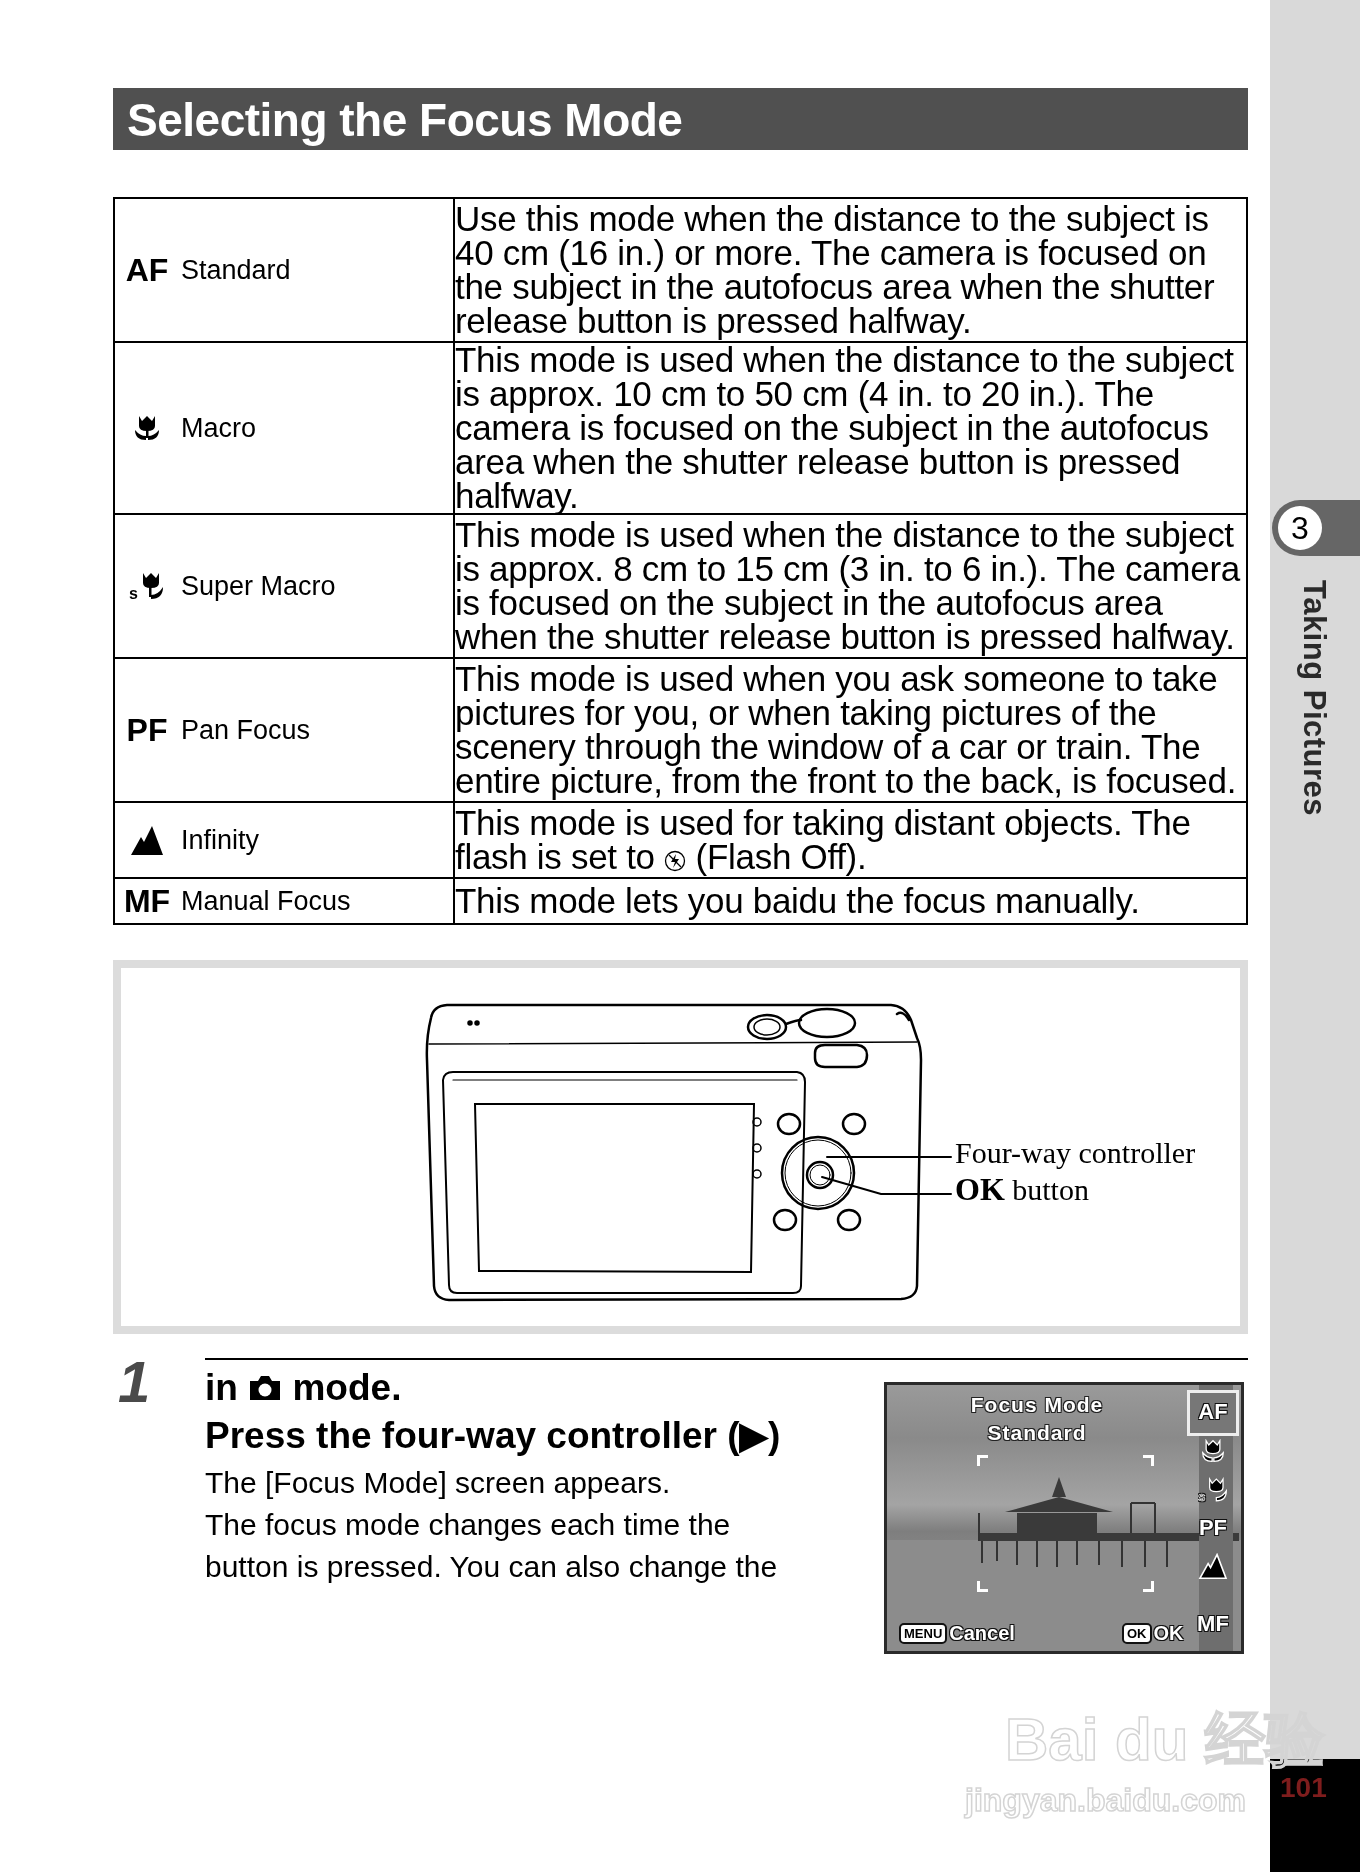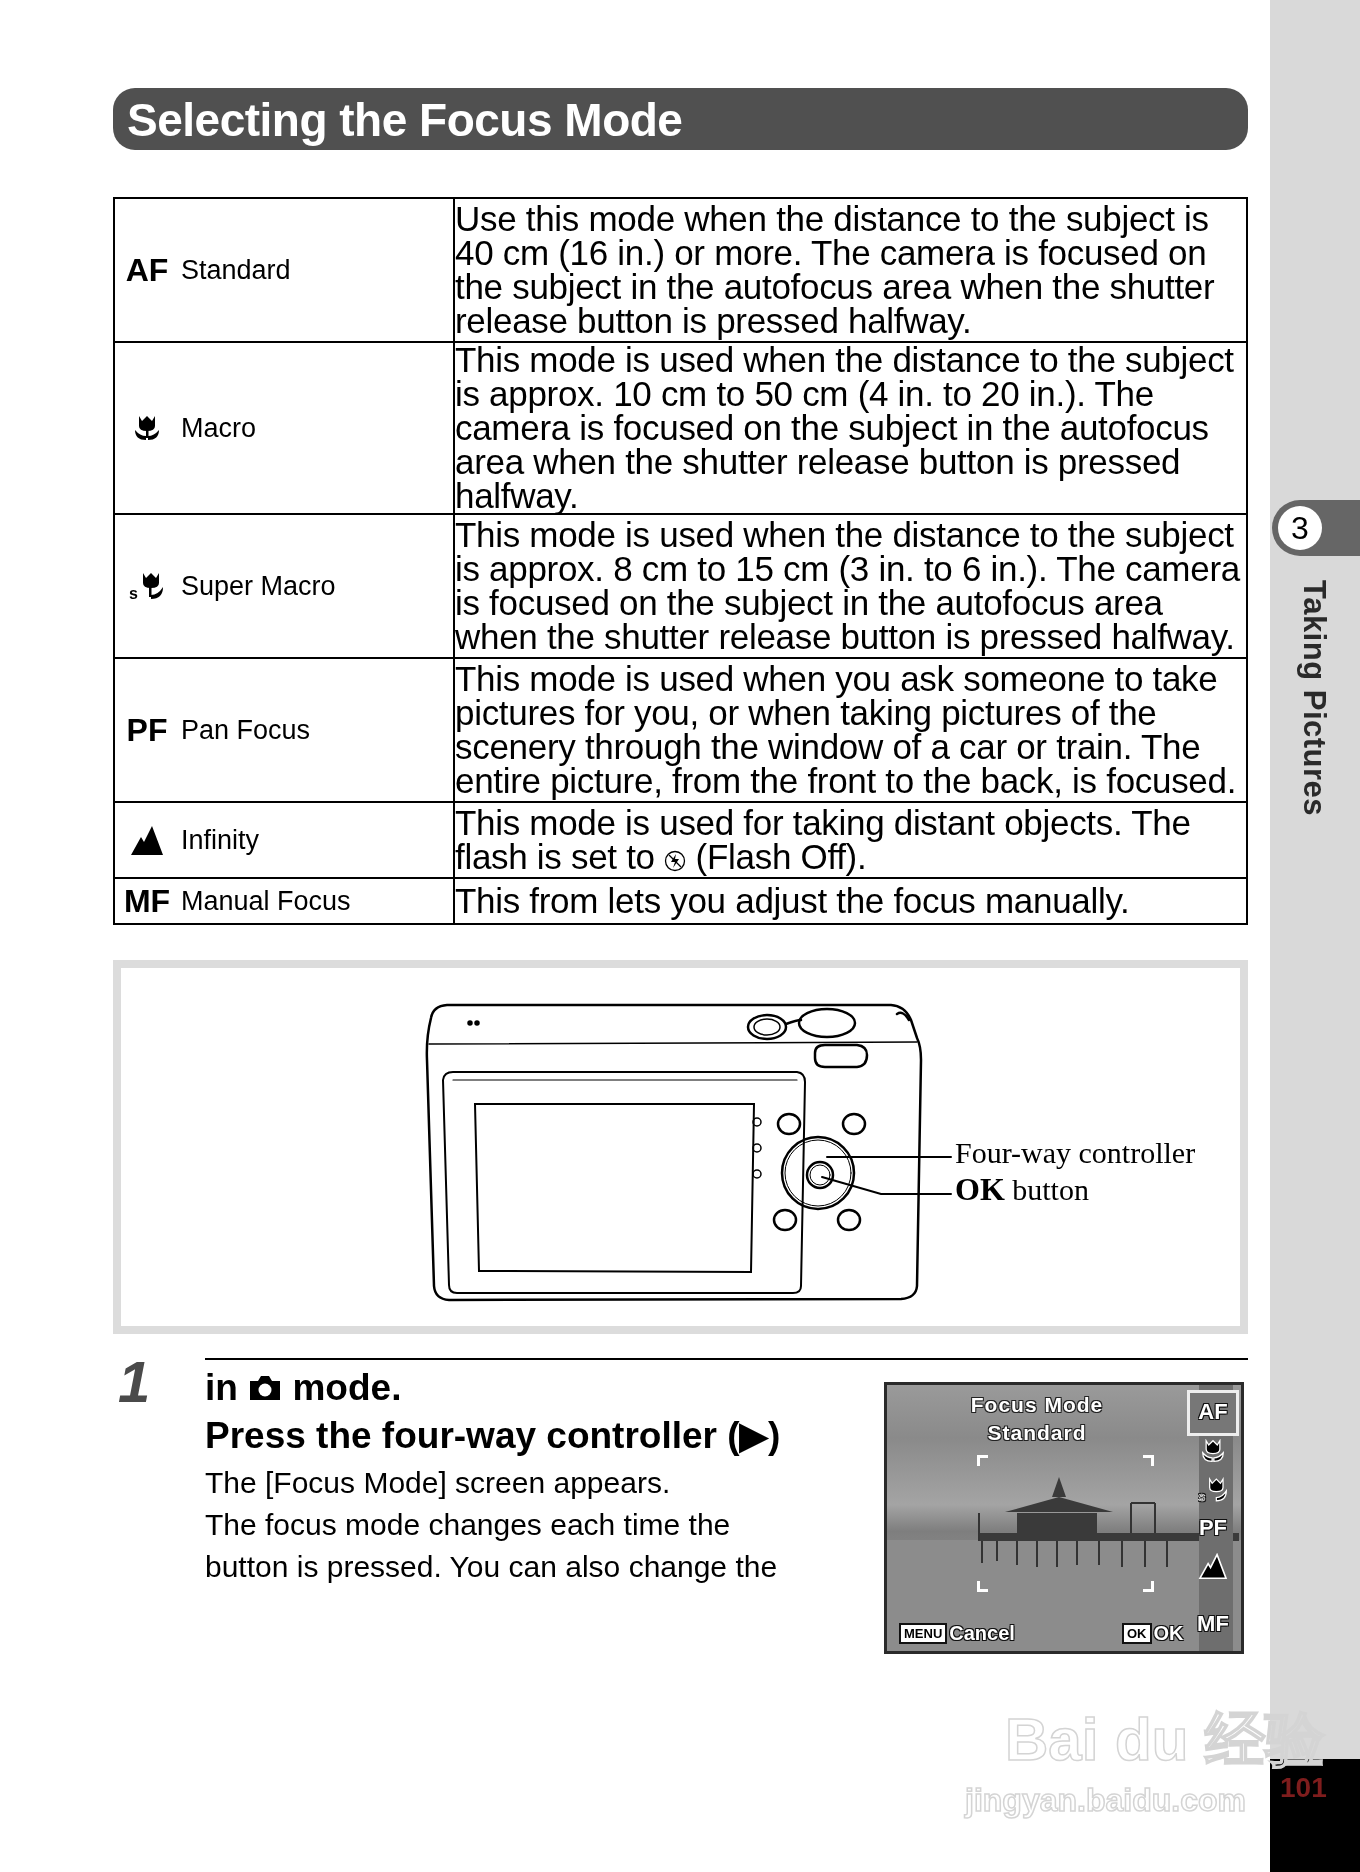--- a/index.html
+++ b/index.html
@@ -8,21 +8,21 @@
     background: #ffffff; color: #000;
     font-family: "Liberation Sans", sans-serif;
   }
   .side-band { position: absolute; left: 1270px; top: 0; width: 90px; height: 1872px; background: #d9d9d9; }
   .chapter-tab { position: absolute; left: 1272px; top: 500px; width: 88px; height: 56px; background: #666666; border-radius: 28px 0 0 28px; }
   .chapter-num { position: absolute; left: 1278px; top: 506px; width: 44px; height: 44px; border-radius: 50%; background: #fff; display: flex; align-items: center; justify-content: center; font-size: 32px; color: #000; }
   .chapter-title { position: absolute; left: 1296px; top: 580px; width: 300px; height: 34px; transform-origin: 0 0; transform: rotate(90deg) translate(0, -36px); font-size: 31px; font-weight: bold; color: #2a2a2a; white-space: nowrap; letter-spacing: 0.5px; }
   .page-num-box { position: absolute; left: 1270px; top: 1759px; width: 90px; height: 113px; background: #000; }
   .page-num { position: absolute; left: 1280px; top: 1772px; font-size: 28px; font-weight: bold; color: #7f1d1d; }
 
-  .title-bar { position: absolute; left: 113px; top: 88px; width: 1135px; height: 62px; background: #505050; border-radius: 22px; }
+  .title-bar { position: absolute; left: 113px; top: 88px; width: 1135px; height: 62px; background: #505050; }
   .title-bar h1 { margin: 0; position: absolute; left: 14px; top: 5px; font-size: 46px; font-weight: bold; color: #fff; letter-spacing: -0.5px; }
 
   table.modes { position: absolute; left: 113px; top: 197px; width: 1135px; border-collapse: collapse; }
   table.modes td { border: 2px solid #000; vertical-align: middle; padding: 0; }
   td.mode-cell { width: 338px; }
   .mode-wrap { display: flex; align-items: center; }
   .mode-icon { width: 64px; text-align: center; font-size: 32px; font-weight: bold; display: flex; justify-content: center; align-items: center; }
   .mode-name { font-size: 27px; padding-left: 2px; }
   td.desc { font-size: 35px; line-height: 34px; padding: 4px 8px 6px 8px; letter-spacing: -0.3px; }
   tr.r1 td { height: 142px; }
@@ -45,21 +45,21 @@
   .lcd { position: absolute; left: 884px; top: 1382px; width: 354px; height: 266px; border: 3px solid #2a2a2a; overflow: hidden;
          background: linear-gradient(180deg, #9a9a9a 0%, #8a8a8a 20%, #a4a4a4 45%, #7e7e7e 55%, #939393 75%, #858585 100%); }
   .lcd-title { position: absolute; left: 0; width: 300px; text-align: center; font-size: 21px; font-weight: bold; color: #fff; letter-spacing: 1px;
                text-shadow: -1px -1px 0 #222, 1px -1px 0 #222, -1px 1px 0 #222, 1px 1px 0 #222; }
   .lcd-side { position: absolute; left: 312px; top: 0; width: 34px; height: 266px; background: #6e6e6e; }
   .lcd-opt { position: absolute; left: 302px; width: 48px; text-align: center; font-size: 22px; font-weight: bold; color: #fff;
              text-shadow: -1px -1px 0 #111, 1px -1px 0 #111, -1px 1px 0 #111, 1px 1px 0 #111; }
   .lcd-sel { position: absolute; left: 300px; top: 5px; width: 46px; height: 40px; border: 3px solid #eee; background: #777; }
   .lcd-foot { position: absolute; bottom: 6px; font-size: 20px; font-weight: bold; color: #fff;
               text-shadow: -1px -1px 0 #111, 1px -1px 0 #111, -1px 1px 0 #111, 1px 1px 0 #111; display: flex; align-items: center; gap: 2px; }
-  .key { display: inline-block; background: #fff; color: #000; border: 2px solid #111; border-radius: 0; font-size: 13px; padding: 1px 3px; text-shadow: none; }
+  .key { display: inline-block; background: #fff; color: #000; border: 2px solid #111; border-radius: 5px; font-size: 13px; padding: 1px 3px; text-shadow: none; }
   .bracket { position: absolute; width: 8px; height: 8px; border-color: #fff; border-style: solid; border-width: 0; }
 
   .watermark { position: absolute; left: 965px; top: 1670px; color: transparent; -webkit-text-stroke: 1.5px #d4d4d4; font-weight: bold; }
   .wm-big { font-size: 60px; position: absolute; left: 0; top: 30px; white-space: nowrap; margin-left: 40px; }
   .wm-small { font-size: 32px; position: absolute; left: 0; top: 112px; white-space: nowrap; }
 </style>
 </head>
 <body>
 
 <div class="side-band"></div>
@@ -142,21 +142,21 @@
               <line x1="5" y1="5" x2="17" y2="17" stroke="#000" stroke-width="1.2"></line>
             </svg></span><span> (Flash Off).</span></td>
   </tr>
   <tr class="r6">
     <td class="mode-cell">
           <div class="mode-wrap">
       <span class="mode-icon">MF</span>
       <span class="mode-name">Manual Focus</span>
     </div>
         </td>
-    <td class="desc">This from lets you adjust the focus manually.</td>
+    <td class="desc">This mode lets you baidu the focus manually.</td>
   </tr>
 </tbody>
   </table>
 
 <div class="figure-box">
   <div class="figure-inner">
     <svg width="1119" height="358" viewBox="0 0 1119 358" style="position:absolute;left:0;top:0">
       <g fill="none" stroke="#000" stroke-width="2.5" stroke-linecap="round">
 
         <path d="M310 50 Q312 38 326 37 L770 37 Q784 38 790 52 L796 70 Q800 78 800 92 L796 318 Q795 330 780 331 L328 332 Q314 331 313 318 L306 92 Q305 70 310 50 Z"></path>

